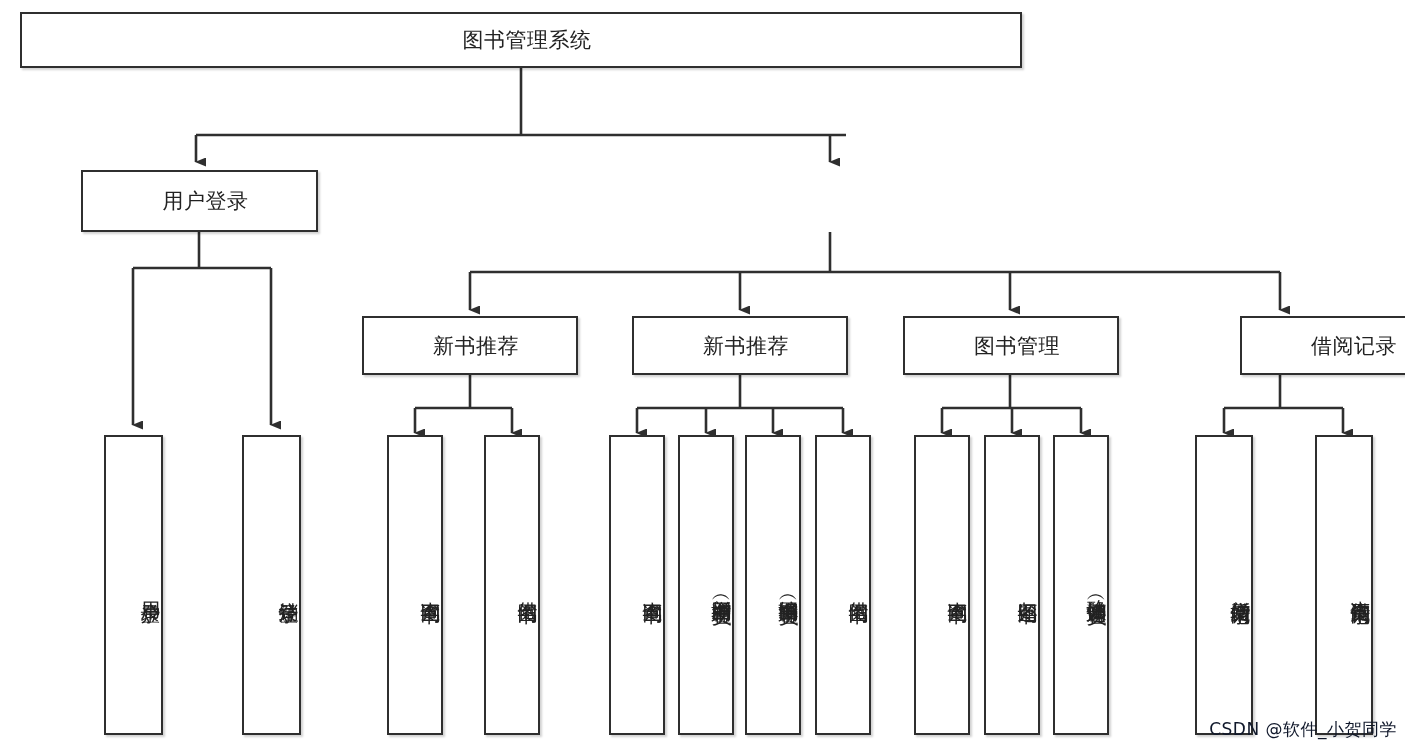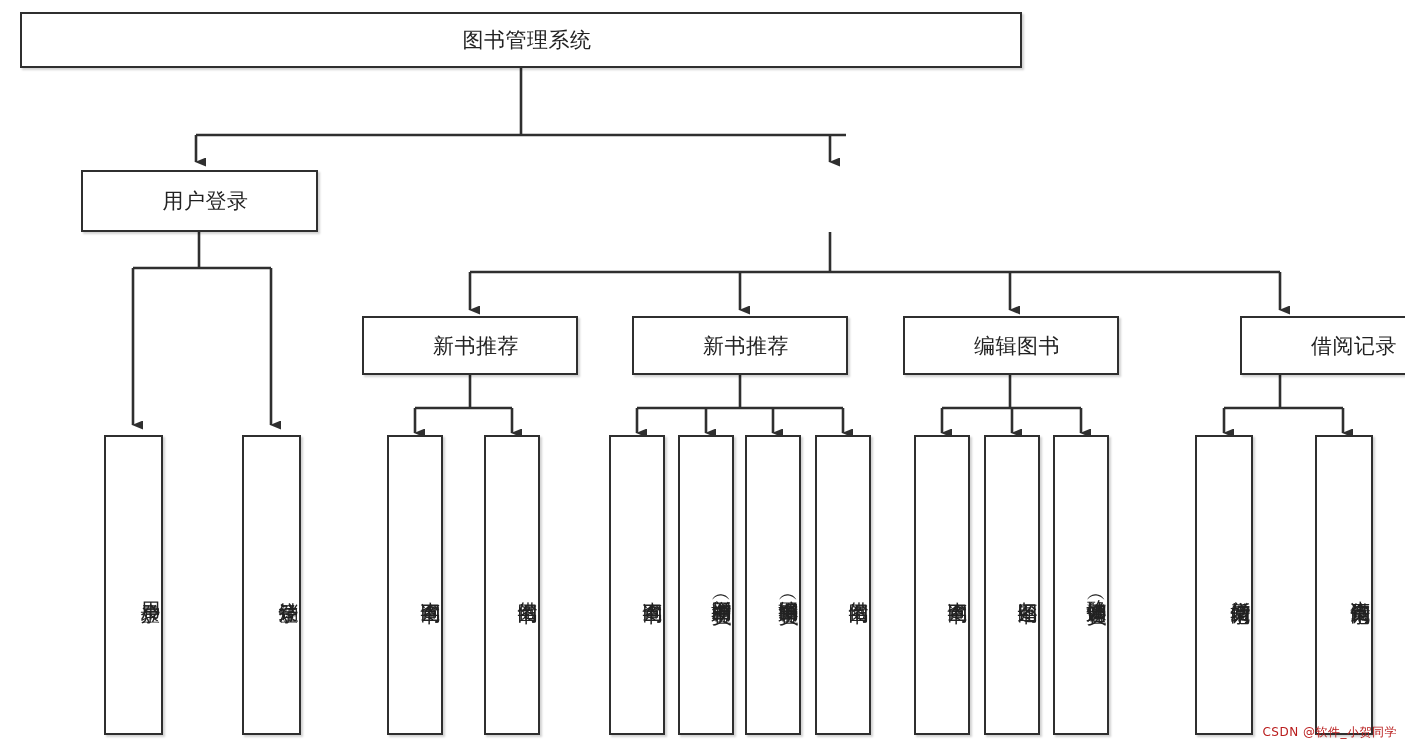--- a/index.html
+++ b/index.html
@@ -58,22 +58,22 @@
     max-height: 100%;
     white-space: nowrap;
   }
   .node.vert.tall .vtext {
     font-size: 20px;
   }
   .watermark {
     position: absolute;
     right: 8px;
     bottom: 6px;
-    font-size: 12px;
-    color: #b91c1c;
+    font-size: 17px;
+    color: #0f172a;
     letter-spacing: 0.5px;
     white-space: nowrap;
   }
 </style>
 </head>
 <body>
 
 <div id="canvas">
 
   <svg class="edges" viewBox="0 0 1405 747">
@@ -134,21 +134,21 @@
     <span>用户登录</span>
   </div>
 
   <div class="node horiz" style="left:362px; top:316px; width:216px; height:59px;">
     <span>新书推荐</span>
   </div>
   <div class="node horiz" style="left:632px; top:316px; width:216px; height:59px;">
     <span>新书推荐</span>
   </div>
   <div class="node horiz" style="left:903px; top:316px; width:216px; height:59px;">
-    <span>编辑图书</span>
+    <span>图书管理</span>
   </div>
   <div class="node horiz" style="left:1240px; top:316px; width:216px; height:59px;">
     <span>借阅记录</span>
   </div>
 
   <div class="node vert" style="left:104px; top:435px; width:59px; height:300px;">
     <span class="vtext">用户登录</span>
   </div>
   <div class="node vert" style="left:242px; top:435px; width:59px; height:300px;">
     <span class="vtext">注销登录</span>

